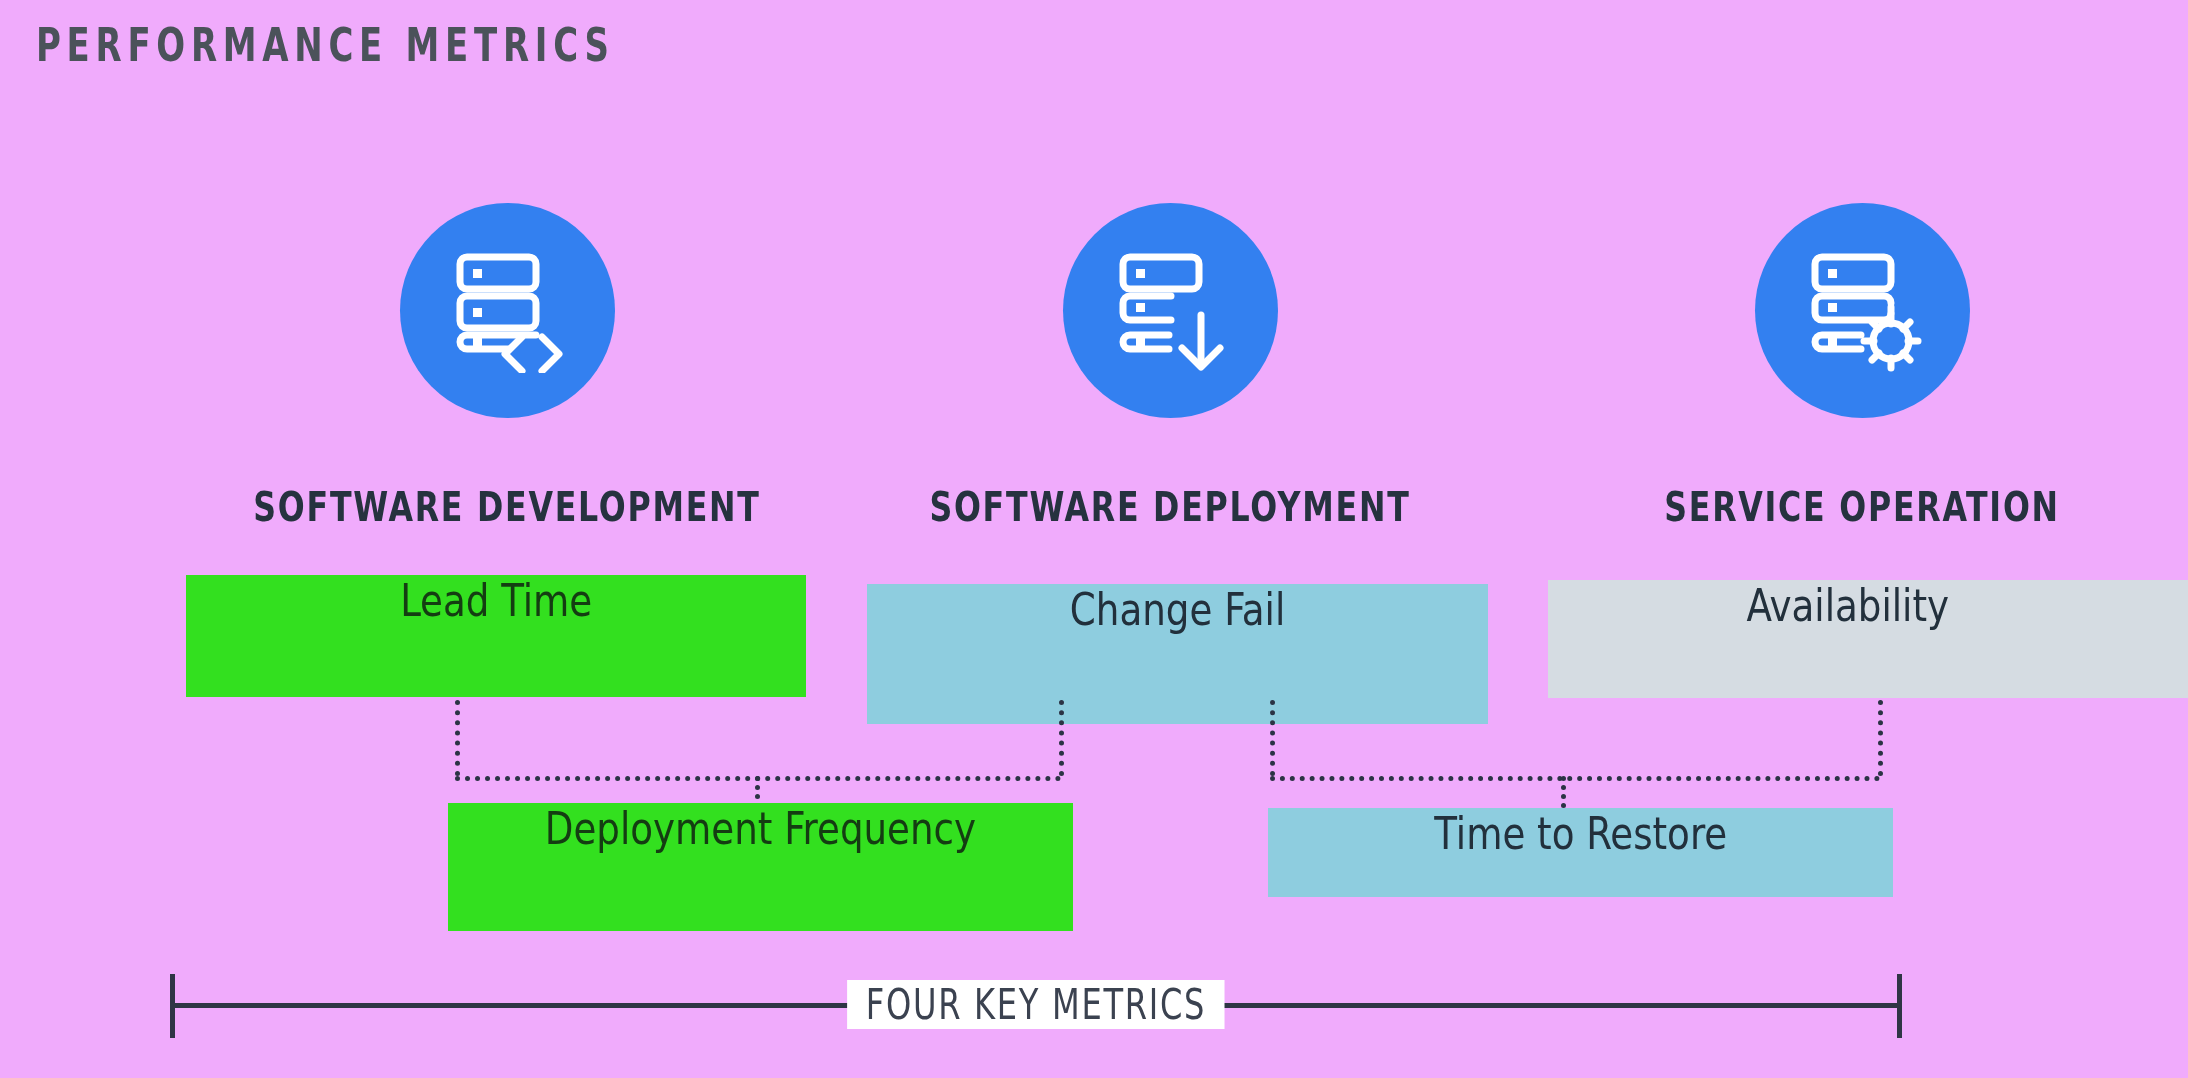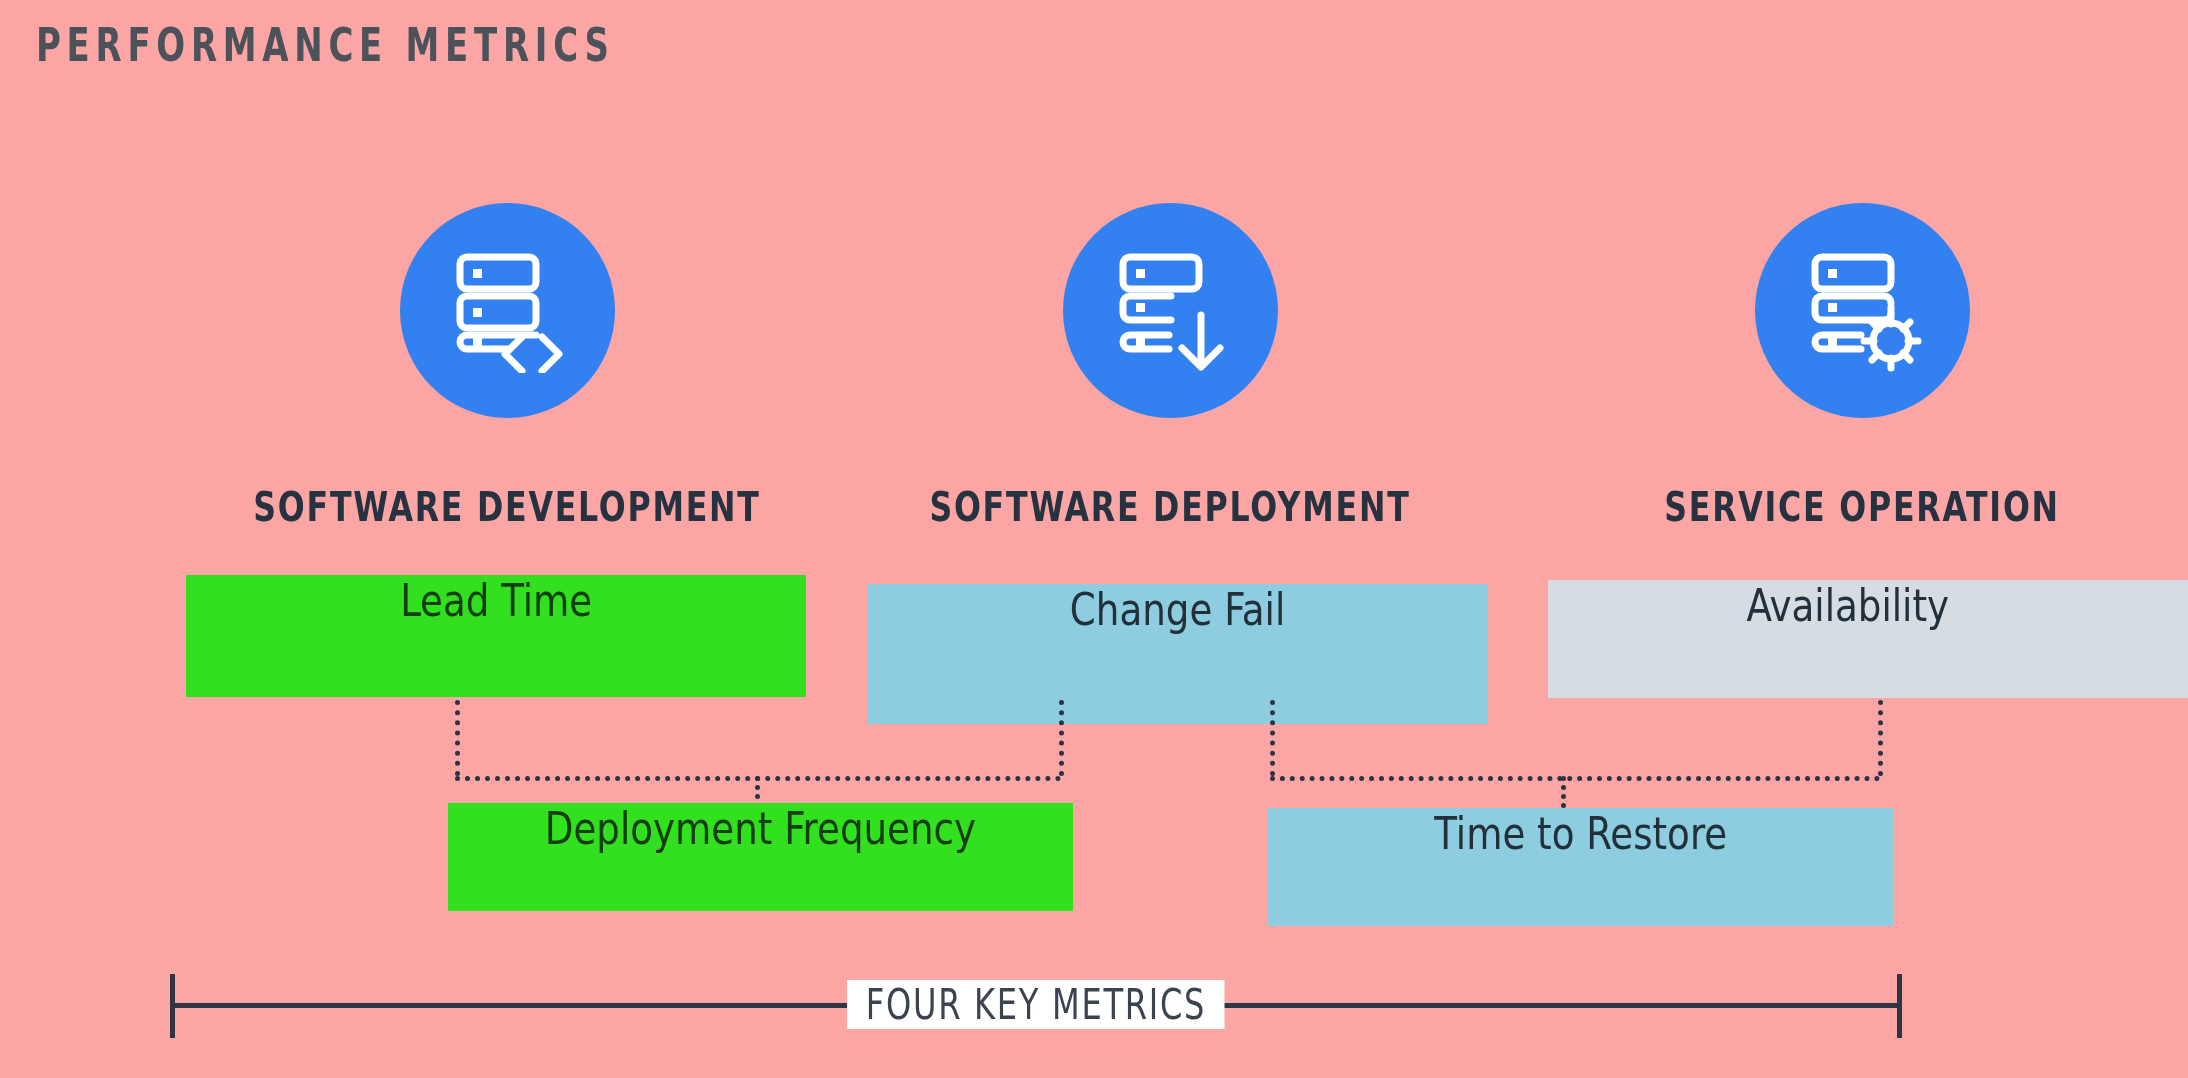--- a/index.html
+++ b/index.html
@@ -9,21 +9,21 @@
   }
   body {
     font-family: "Liberation Sans", sans-serif;
     -webkit-font-smoothing: antialiased;
   }
 
   #stage {
     position: relative;
     width: 2188px;
     height: 1078px;
-    background: #fca5a5;
+    background: #f0abfc;
     overflow: hidden;
   }
 
   
   .page-title {
     position: absolute;
     left: 36px;
     top: 18px;
     font-family: "DejaVu Sans Condensed", "Liberation Sans Narrow", "Liberation Sans", sans-serif;
     font-size: 46px;
@@ -202,25 +202,25 @@
   <div class="dot-v" style="left:455px;  top:700px; height:76px;"></div>
   <div class="dot-v" style="left:1059px; top:700px; height:76px;"></div>
   <div class="dot-h" style="left:455px; top:776px; width:606px;"></div>
   <div class="dot-v" style="left:755px; top:776px; height:32px;"></div>
 
   <div class="dot-v" style="left:1270px; top:700px; height:76px;"></div>
   <div class="dot-v" style="left:1878px; top:700px; height:76px;"></div>
   <div class="dot-h" style="left:1270px; top:776px; width:610px;"></div>
   <div class="dot-v" style="left:1561px; top:776px; height:32px;"></div>
 
-  <div class="metric-bar green" style="left:448px; top:803px; width:625px; height:108px; background:#33e01f;">
+  <div class="metric-bar green" style="left:448px; top:803px; width:625px; height:128px; background:#33e01f;">
     <span class="bar-label">Deployment Frequency</span>
   </div>
 
-  <div class="metric-bar" style="left:1268px; top:808px; width:625px; height:118px; background:#8ecddf;">
+  <div class="metric-bar" style="left:1268px; top:808px; width:625px; height:89px; background:#8ecddf;">
     <span class="bar-label">Time to Restore</span>
   </div>
 
   <div class="bracket-line" style="left:170px; top:1003px; width:1732px; height:5px;"></div>
   <div class="bracket-cap" style="left:170px;  top:974px; height:64px;"></div>
   <div class="bracket-cap" style="left:1897px; top:974px; height:64px;"></div>
   <div class="bracket-label" style="left:1036px; top:980px;">FOUR KEY METRICS</div>
 
 </div>
 

